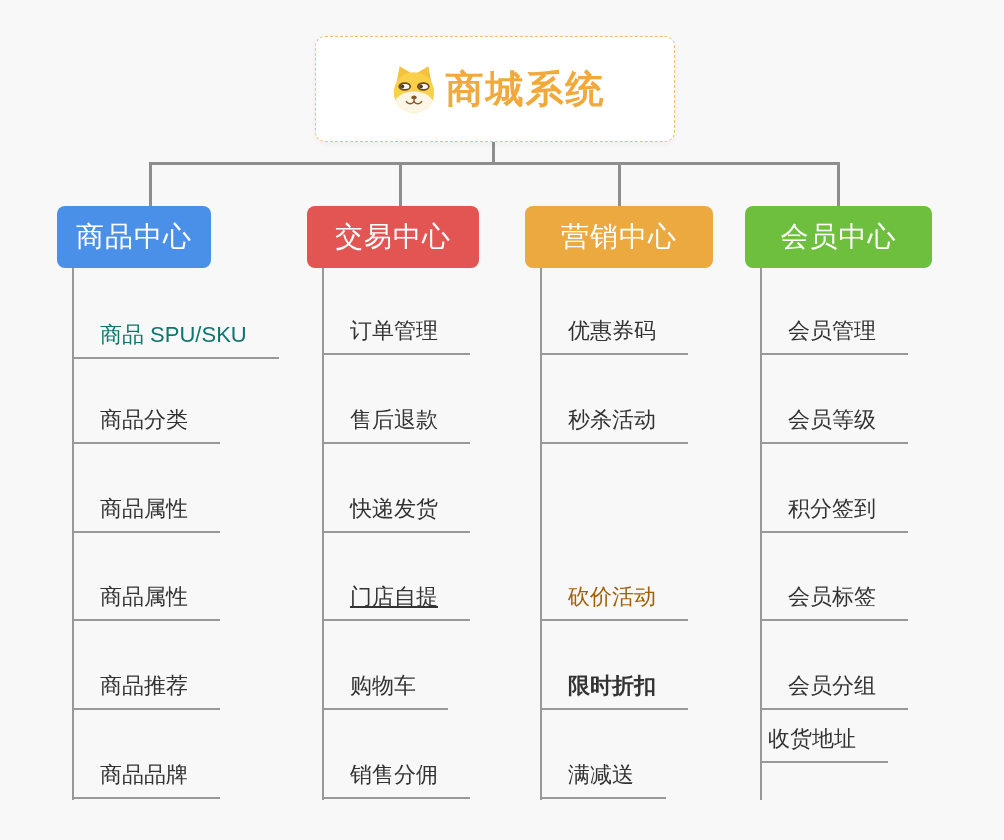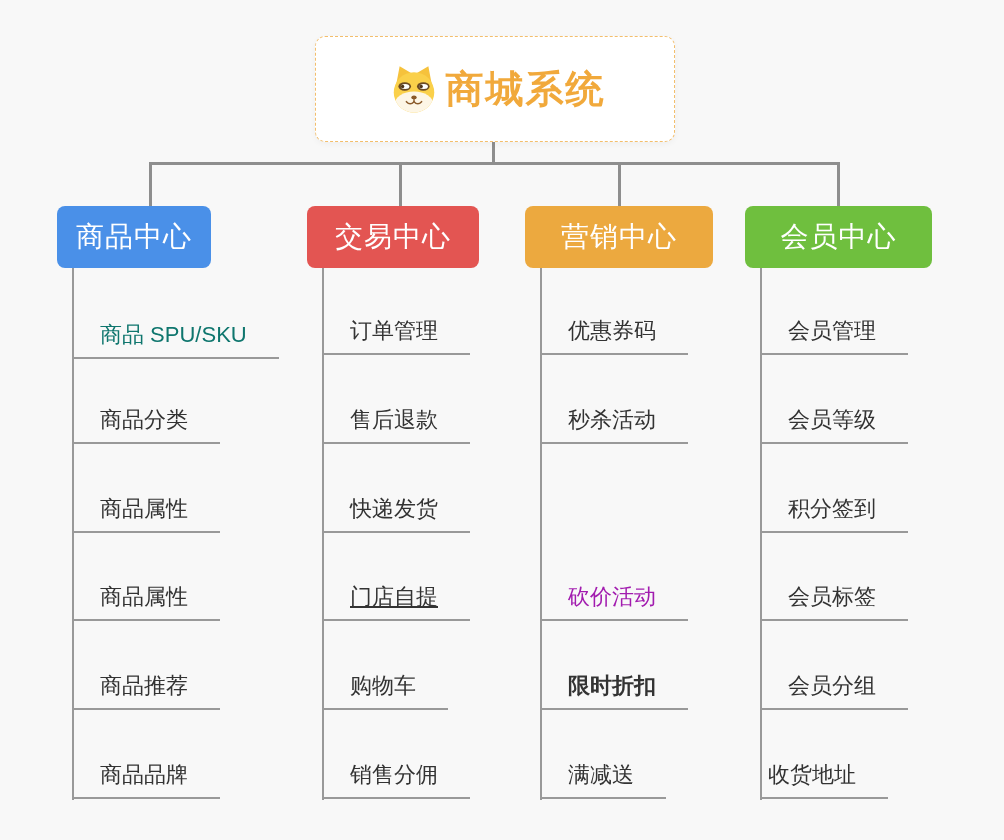--- a/index.html
+++ b/index.html
@@ -130,27 +130,27 @@
     <div class="sub-item" style="left: 322px; top: 582px; border-bottom-color: rgb(153, 153, 153); color: rgb(51, 51, 51); text-decoration: underline;">门店自提</div>
     <div class="sub-item" style="left: 322px; top: 671px; border-bottom-color: rgb(153, 153, 153); color: rgb(51, 51, 51);">购物车</div>
     <div class="sub-item" style="left: 322px; top: 760px; border-bottom-color: rgb(153, 153, 153); color: rgb(51, 51, 51);">销售分佣</div>
     <div class="conn drop" style="left: 617.5px; background: rgb(142, 142, 142);"></div>
     <div class="branch-box" style="left: 525px; width: 188px; background: rgb(236, 169, 63);">
       <span class="branch-label">营销中心</span>
     </div>
     <div class="col-line" style="left: 540px; background: rgb(153, 153, 153);"></div>
     <div class="sub-item" style="left: 540px; top: 316px; border-bottom-color: rgb(153, 153, 153); color: rgb(51, 51, 51);">优惠券码</div>
     <div class="sub-item" style="left: 540px; top: 405px; border-bottom-color: rgb(153, 153, 153); color: rgb(51, 51, 51);">秒杀活动</div>
-    <div class="sub-item" style="left: 540px; top: 582px; border-bottom-color: rgb(153, 153, 153); color: #a21caf;">砍价活动</div>
+    <div class="sub-item" style="left: 540px; top: 582px; border-bottom-color: rgb(153, 153, 153); color: #a16207;">砍价活动</div>
     <div class="sub-item" style="left: 540px; top: 671px; border-bottom-color: rgb(153, 153, 153); color: rgb(51, 51, 51); font-weight: bold;">限时折扣</div>
     <div class="sub-item" style="left: 540px; top: 760px; border-bottom-color: rgb(153, 153, 153); color: rgb(51, 51, 51);">满减送</div>
     <div class="conn drop" style="left: 837px; background: rgb(142, 142, 142);"></div>
     <div class="branch-box" style="left: 745px; width: 187px; background: rgb(111, 191, 62);">
       <span class="branch-label">会员中心</span>
     </div>
     <div class="col-line" style="left: 760px; background: rgb(153, 153, 153);"></div>
     <div class="sub-item" style="left: 760px; top: 316px; border-bottom-color: rgb(153, 153, 153); color: rgb(51, 51, 51);">会员管理</div>
     <div class="sub-item" style="left: 760px; top: 405px; border-bottom-color: rgb(153, 153, 153); color: rgb(51, 51, 51);">会员等级</div>
     <div class="sub-item" style="left: 760px; top: 494px; border-bottom-color: rgb(153, 153, 153); color: rgb(51, 51, 51);">积分签到</div>
     <div class="sub-item" style="left: 760px; top: 582px; border-bottom-color: rgb(153, 153, 153); color: rgb(51, 51, 51);">会员标签</div>
     <div class="sub-item" style="left: 760px; top: 671px; border-bottom-color: rgb(153, 153, 153); color: rgb(51, 51, 51);">会员分组</div>
-    <div class="sub-item" style="left: 760px; top: 760px; border-bottom-color: rgb(153, 153, 153); color: rgb(51, 51, 51); padding-left: 8px;">收货地址</div>
+    <div class="sub-item" style="left: 760px; top: 724px; border-bottom-color: rgb(153, 153, 153); color: rgb(51, 51, 51); padding-left: 8px;">收货地址</div>
   </div>
 
 </body></html>

